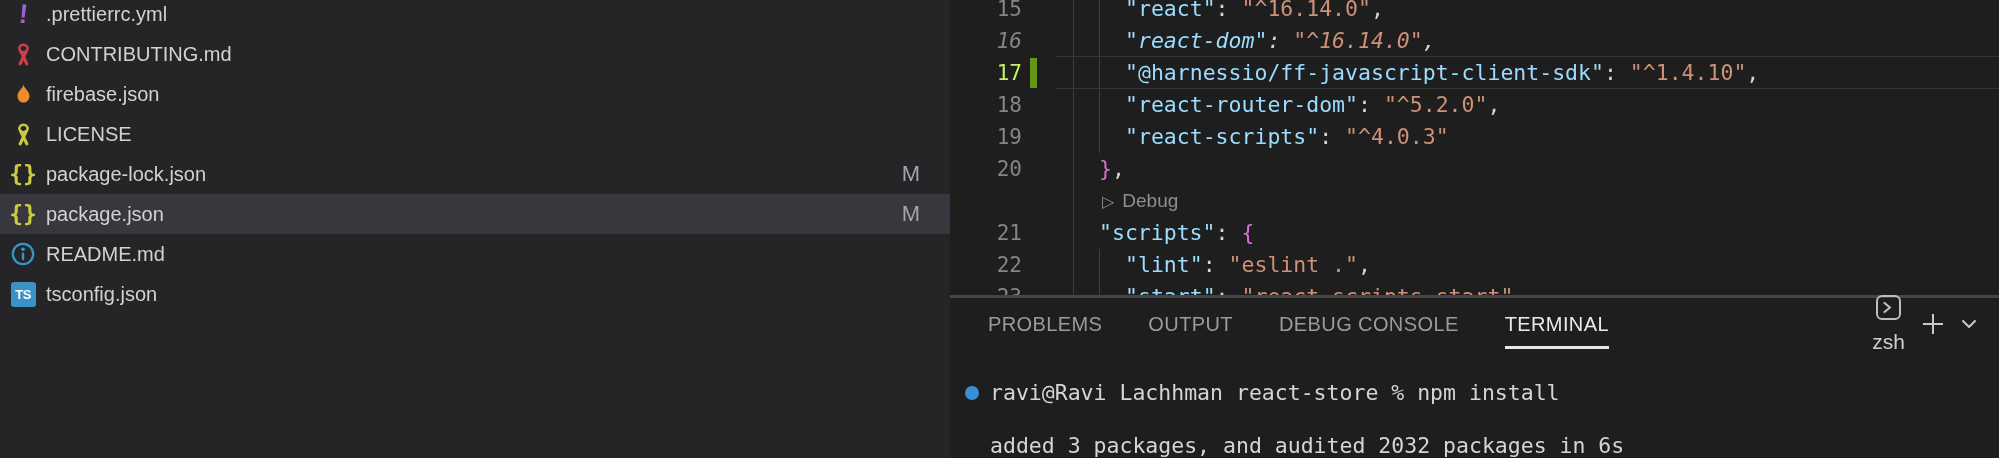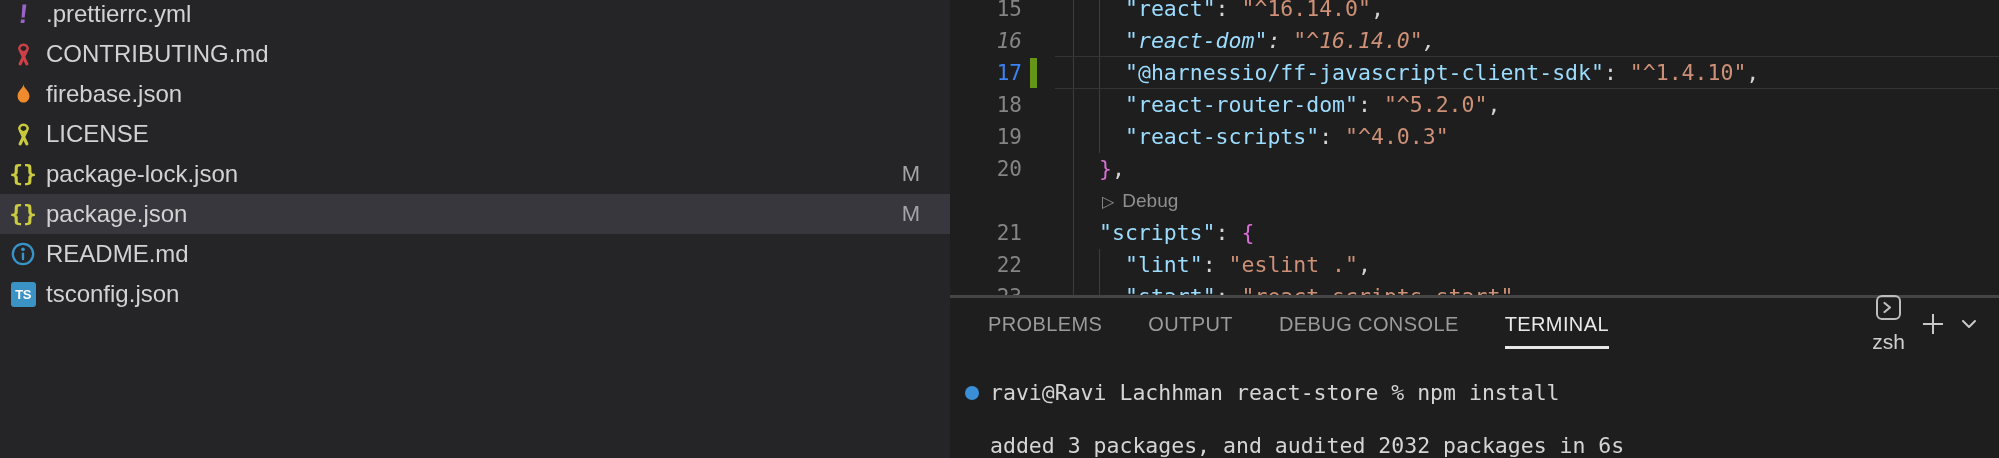--- a/index.html
+++ b/index.html
@@ -9,32 +9,32 @@
   
   .explorer{position:absolute;left:0;top:0;width:950px;height:458px;background:#252527;}
   .frow{position:absolute;left:0;right:0;height:40px;display:flex;align-items:center;
         padding-left:8px;box-sizing:border-box;cursor:pointer;}
   .frow.sel{background:#37373d;}
   .ficon{width:30px;height:28px;display:inline-flex;align-items:center;justify-content:center;flex:none;}
   .ficon .glyph{font-weight:800;font-size:27px;line-height:28px;}
   .ficon .braces{font-family:"DejaVu Sans Mono",monospace;font-weight:600;font-size:23px;line-height:28px;}
   .ts-chip{width:25px;height:25px;border-radius:3px;display:flex;align-items:center;justify-content:center;
            color:#fff;font-weight:700;font-size:13px;letter-spacing:-.5px;}
-  .fname{margin-left:8px;color:#d2d2d2;font-size:24px;white-space:nowrap;}
+  .fname{margin-left:8px;color:#d2d2d2;font-size:20px;white-space:nowrap;}
   .fbadge{position:absolute;right:30px;color:#a3a3a8;font-size:22px;}
 
   
   .editor{position:absolute;left:950px;top:0;width:1049px;height:296px;background:#1e1e1e;overflow:hidden;}
   .guide{position:absolute;width:1px;background:#3d3d3d;}
   .curline{position:absolute;left:105px;right:0;top:56px;height:33px;
            border-top:1px solid #343434;border-bottom:1px solid #343434;box-sizing:border-box;}
   .cline{position:absolute;left:0;right:0;height:32px;line-height:32px;
          font-family:"DejaVu Sans Mono",monospace;font-size:21.5px;white-space:pre;}
   .ln{position:absolute;left:0;width:72px;text-align:right;color:#858585;font-size:21px;}
-  .ln.cur{color:#3b82f6;}
+  .ln.cur{color:#bef264;}
   .mark{position:absolute;left:80px;top:1px;width:7px;height:30px;}
   .code{position:absolute;}
   .codelens{position:absolute;left:152px;right:0;height:32px;line-height:32px;color:#8f8f8f;
             font-size:19px;font-family:"Liberation Sans",sans-serif;cursor:pointer;}
   .codelens .tri{font-size:16px;margin-right:8px;}
 
   
   .panel-border{position:absolute;left:950px;top:295px;right:0;height:3px;background:#454545;}
   .panel{position:absolute;left:950px;top:298px;width:1049px;height:160px;background:#1e1e1e;}
   .ptabs{position:absolute;left:38px;top:0;height:52px;display:flex;align-items:center;gap:46px;}

